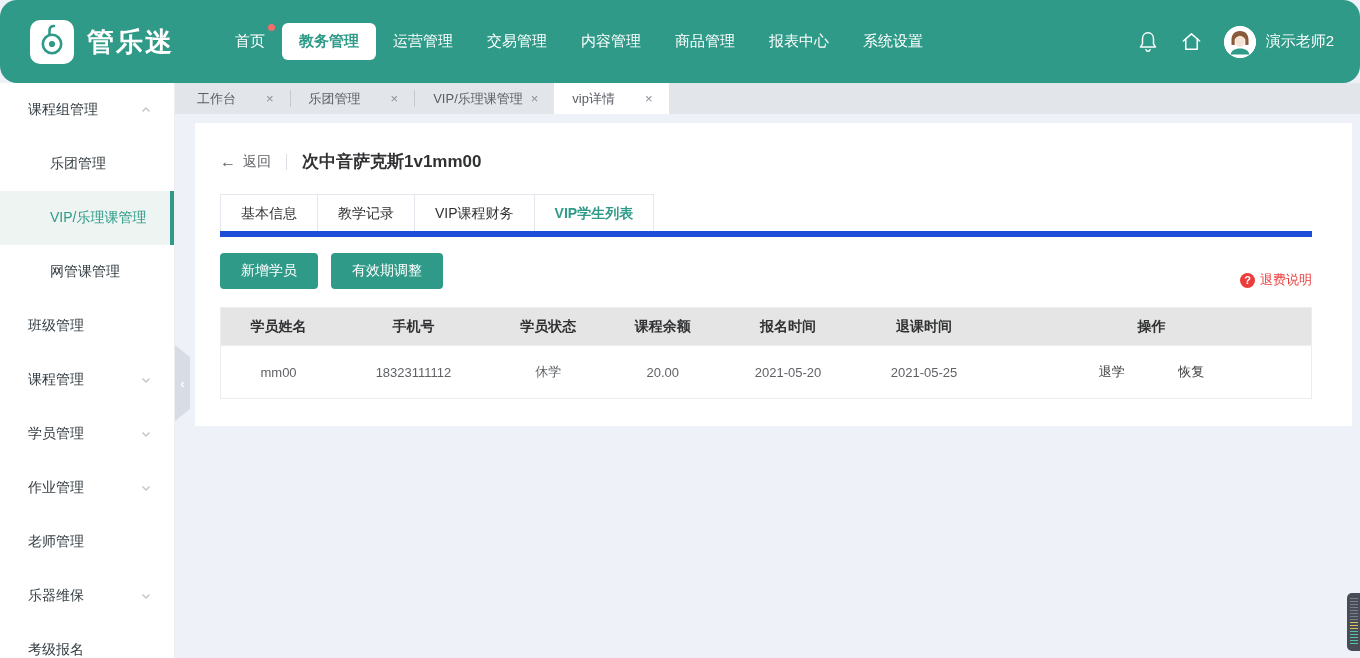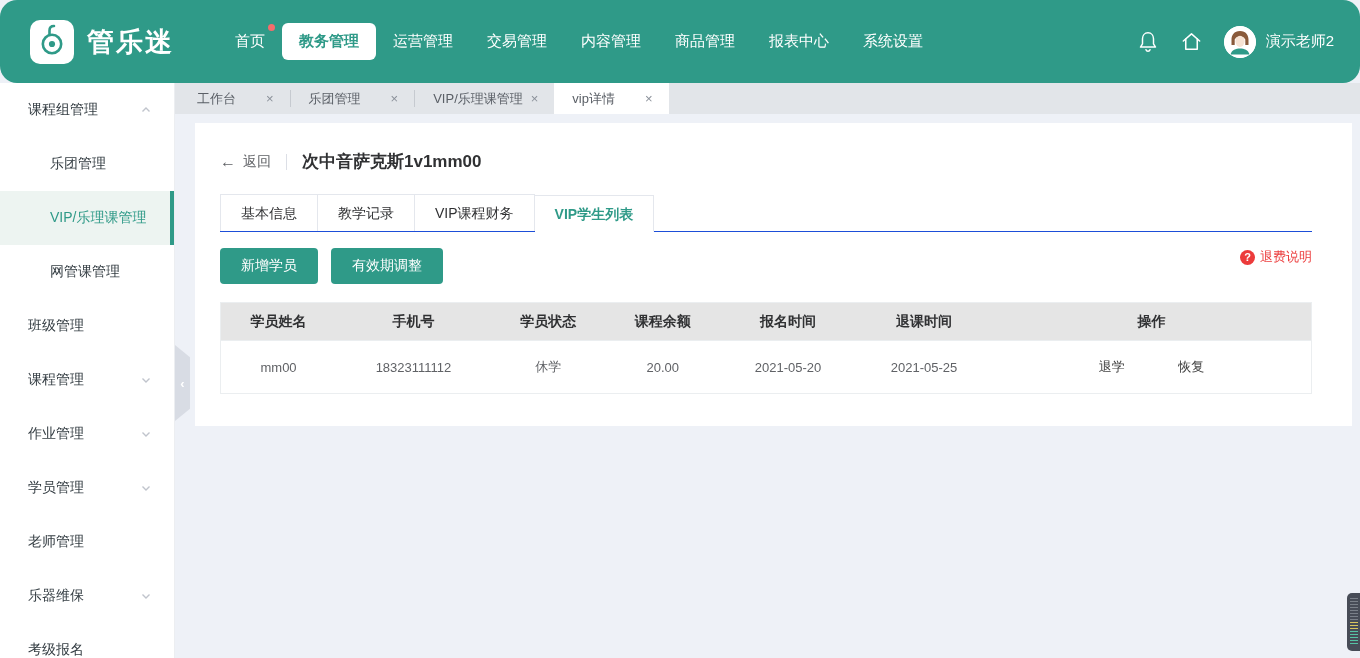--- a/index.html
+++ b/index.html
@@ -55,29 +55,29 @@
   .content { flex:1; padding:9px 8px 0 20px; }
   .card { background:#fff; height:303px; padding:27px 40px 0 25px; }
 
   .back-row { display:flex; align-items:center; gap:15px; }
   .back-link { display:flex; align-items:center; gap:7px; color:#606266;
     font-size:14px; cursor:pointer; }
   .back-arrow { font-size:16px; line-height:1; }
   .v-divider { width:1px; height:16px; background:#dcdfe6; }
   .page-title { font-size:17px; font-weight:700; color:#303133; }
 
-  .page-tabs { display:flex; margin-top:21px; border-bottom:1px solid #1d4ed8;align-items:center; }
+  .page-tabs { display:flex; margin-top:21px; border-bottom:6px solid #1d4ed8; }
   .page-tab { padding:0 20px; height:37px; line-height:37px; font-size:14px;
     color:#303133; background:#fff; border:1px solid #e4e7ed; border-bottom:none;
     border-left:none; cursor:pointer; white-space:nowrap; }
   .page-tab:first-child { border-left:1px solid #e4e7ed; }
   .page-tab.active { color:#2F9A88; font-weight:700; margin-bottom:-1px;
     border-bottom:1px solid #fff; }
 
-  .toolbar { display:flex; align-items:flex-start; margin-top:16px; }
+  .toolbar { display:flex; align-items:flex-end; margin-top:16px; }
   .btn { background:#2F9A88; color:#fff; font-size:14px; padding:9px 21px;
     border-radius:4px; border:none; margin-right:13px; cursor:pointer; white-space:nowrap; }
   .refund { margin-left:auto; display:flex; align-items:center; gap:5px;
     color:#ec3b3b; font-size:13px; cursor:pointer; }
   .q-icon { width:15px; height:15px; border-radius:50%; background:#ec3b3b; color:#fff;
     font-size:11px; font-weight:700; display:flex; align-items:center;
     justify-content:center; flex-shrink:0; }
 
   table.data { width:100%; border-collapse:collapse; margin-top:18px;
     border:1px solid #ebeef0; }
@@ -188,29 +188,29 @@
     </div>
     <div class="side-item">
       <span>课程管理</span>
       <span class="chev">
         <svg width="12" height="12" viewBox="0 0 12 12" fill="none" stroke="#c0c4cc" stroke-width="1.4">
             <path d="M2.5 4.5 L6 8 L9.5 4.5"></path>
           </svg>
       </span>
     </div>
     <div class="side-item">
+      <span>学员管理</span>
+      <span class="chev">
+        <svg width="12" height="12" viewBox="0 0 12 12" fill="none" stroke="#c0c4cc" stroke-width="1.4">
+            <path d="M2.5 4.5 L6 8 L9.5 4.5"></path>
+          </svg>
+      </span>
+    </div>
+    <div class="side-item">
       <span>作业管理</span>
-      <span class="chev">
-        <svg width="12" height="12" viewBox="0 0 12 12" fill="none" stroke="#c0c4cc" stroke-width="1.4">
-            <path d="M2.5 4.5 L6 8 L9.5 4.5"></path>
-          </svg>
-      </span>
-    </div>
-    <div class="side-item">
-      <span>学员管理</span>
       <span class="chev">
         <svg width="12" height="12" viewBox="0 0 12 12" fill="none" stroke="#c0c4cc" stroke-width="1.4">
             <path d="M2.5 4.5 L6 8 L9.5 4.5"></path>
           </svg>
       </span>
     </div>
     <div class="side-item">
       <span>老师管理</span>
     </div>
     <div class="side-item">

